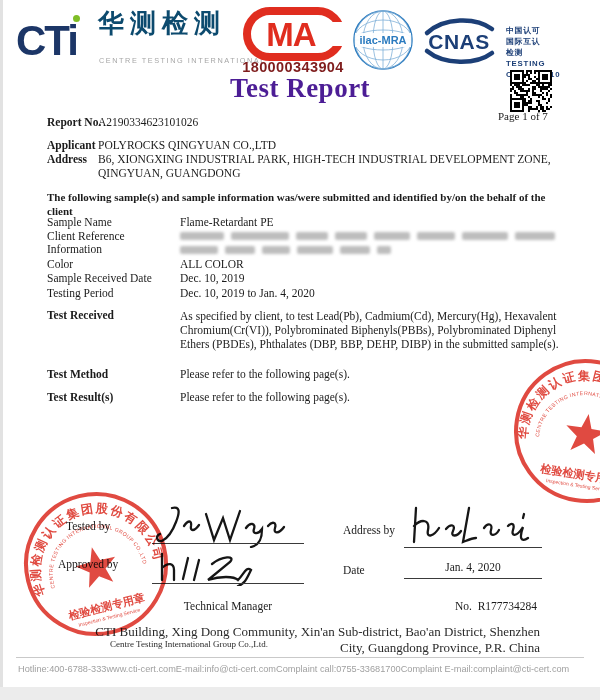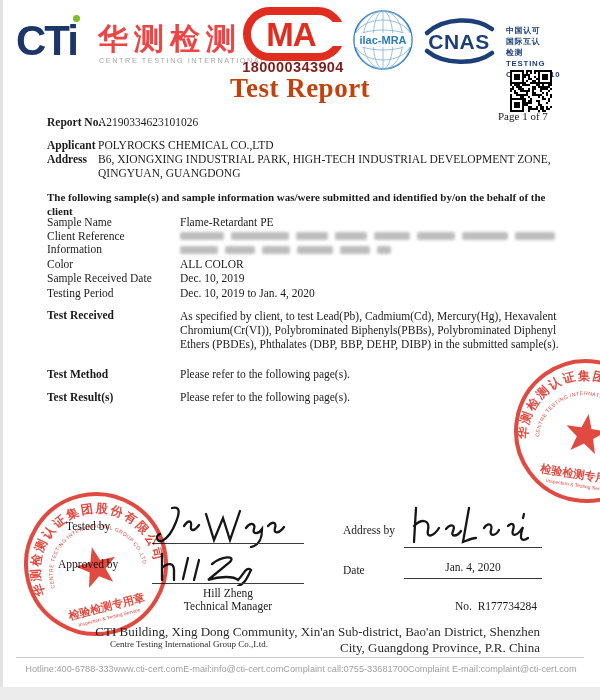--- a/index.html
+++ b/index.html
@@ -9,33 +9,33 @@
   .abs{position:absolute}
   .b{font-weight:bold}
   .edge-left{left:0;top:0;width:3px;height:700px;background:#e2e2e2}
   .bottom-strip{left:0;top:687px;width:600px;height:13px;background:#ececec}
 
   
   .cti-wordmark{left:16px;top:20px;font-family:"Liberation Sans",sans-serif;
         font-weight:bold;font-size:42px;letter-spacing:-2px;color:#1c3667;line-height:1}
   .cti-green-dot{left:71px;top:13px;width:11px;height:11px;border-radius:50%;
         background:#7fbe26;border:2px solid #fff}
-  .cti-cn{left:98px;top:22px;font-size:30px;color:#ef4444;letter-spacing:6px;font-weight:bold;line-height:1.1}
+  .cti-cn{left:98px;top:10px;font-size:26px;color:#0c4a6e;letter-spacing:6px;font-weight:bold;line-height:1.1}
   .cti-caption{left:99px;top:56px;font-family:"Liberation Sans",sans-serif;font-size:7.3px;
         letter-spacing:1.55px;color:#a6a6a6}
   .cma-box{left:242px;top:7px}
   .cma-number{left:240px;top:59px;width:106px;text-align:center;color:#7f1d1d;
         font-family:"Liberation Sans",sans-serif;font-weight:bold;font-size:14.5px;letter-spacing:.4px}
   .ilac-box{left:352px;top:9px}
   .cnas-box{left:422px;top:14px}
   .accr{left:506px;top:25px;font-family:"Liberation Sans",sans-serif;font-weight:bold;
         font-size:7.8px;line-height:11px;color:#1c3f77;letter-spacing:.8px}
   .qr{left:510px;top:70px;width:42px;height:42px}
   .page-num{left:498px;top:110px;font-size:11px}
-  .title{left:0;top:73px;width:600px;text-align:center;font-size:27px;font-weight:bold;letter-spacing:.5px;color:#c2410c}
+  .title{left:0;top:73px;width:600px;text-align:center;font-size:27px;font-weight:bold;letter-spacing:.5px;color:#4c1d95}
 
   
   .lbl{position:absolute;left:47px;white-space:nowrap}
   .val{position:absolute;white-space:nowrap}
   .row-reportno{top:116px}
   .row-applicant{top:139px}
   .row-address1{top:153px}
   .row-address2{top:167px}
   .intro{left:47px;top:190px;width:522px;font-weight:bold;font-size:11px;line-height:14px}
   .f-sample{top:216px}
@@ -56,21 +56,21 @@
   
   .sig-label{position:absolute;font-size:11.5px}
   .sig-line{position:absolute;height:0;border-top:1.4px solid #3a3a3a}
   .sig-svg{position:absolute}
   .sig-center{position:absolute;text-align:center}
 
   
   .foot-company{left:110px;top:639px;font-size:9px;color:#2a2a2a}
   .foot-addr{left:70px;top:624px;width:470px;text-align:right;font-size:13px;color:#2a2a2a}
   .foot-rule{left:16px;top:657px;width:568px;border-top:1px solid #c9c9c9}
-  .foot-bar{left:18px;top:664px;width:566px;display:flex;justify-content:center;
+  .foot-bar{left:18px;top:664px;width:566px;display:flex;justify-content:flex-start;
         font-family:"Liberation Sans",sans-serif;font-size:9.2px;color:#a0a0a0}
 
   
   .stamp{position:absolute;mix-blend-mode:multiply;opacity:.88}
   .stamp-left{left:20px;top:488px;transform:rotate(-14deg)}
   .stamp-right{left:510px;top:355px;transform:rotate(9deg)}
 </style>
 </head>
 <body>
 
@@ -281,21 +281,21 @@
         <rect x="34" y="40" width="2" height="2" fill="#000"></rect>
       </svg></div>
   <div class="abs page-num">Page 1 of 7</div>
 
   <div class="abs title">Test Report</div>
 
   <div class="lbl b row-reportno">Report No.</div>
   <div class="val vcol2 row-reportno">A2190334623101026</div>
 
   <div class="lbl b row-applicant">Applicant</div>
-  <div class="val vcol2 row-applicant">POLYROCKS CHEMICAL CO.,LTD</div>
+  <div class="val vcol2 row-applicant">POLYROCKS QINGYUAN CO.,LTD</div>
 
   <div class="lbl b row-address1">Address</div>
   <div class="val vcol2 row-address1">B6, XIONGXING INDUSTRIAL PARK, HIGH-TECH INDUSTRIAL DEVELOPMENT ZONE,</div>
   <div class="val vcol2 row-address2">QINGYUAN, GUANGDONG</div>
 
   <div class="abs intro">The following sample(s) and sample information was/were submitted and identified by/on the behalf of the client</div>
 
   <div class="lbl f-sample">Sample Name</div>
   <div class="val vcol f-sample">Flame-Retardant PE</div>
 
@@ -352,21 +352,20 @@
 
   <div class="sig-label" style="left:58px;top:558px">Approved by</div>
   <svg class="sig-svg" style="left:150px;top:546px" width="150" height="40" viewBox="0 0 150 40">
     <g fill="none" stroke="#161616" stroke-width="2.3" stroke-linecap="round">
       <path d="M12 8 L12 34 M12 22 C18 16 24 17 24 24 L24 34"></path>
       <path d="M33 33 L38 12 M44 34 L49 14"></path>
       <path d="M62 18 C72 10 86 9 80 16 L58 34 C70 30 84 30 88 34 C94 28 96 20 101 24 C97 32 95 38 88 40"></path>
     </g>
   </svg>
   <div class="sig-line" style="left:152px;top:583px;width:152px"></div>
-  <div class="sig-center" style="left:152px;top:587px;width:152px">Hill Zheng</div>
   <div class="sig-center" style="left:152px;top:600px;width:152px">Technical Manager</div>
 
   <div class="sig-label" style="left:343px;top:524px">Address by</div>
   <svg class="sig-svg" style="left:402px;top:500px" width="145" height="50" viewBox="0 0 145 50">
     <g fill="none" stroke="#161616" stroke-width="2.3" stroke-linecap="round">
       <path d="M14 8 L12 42 M12 26 C20 18 28 20 26 30 C24 39 32 36 37 28"></path>
       <path d="M44 29 C49 23 54 25 51 31 C48 37 55 37 59 31"></path>
       <path d="M67 8 L61 42 C66 40 70 38 74 38"></path>
       <path d="M82 28 C86 22 91 24 89 30 C87 36 93 37 97 30"></path>
       <path d="M106 26 C110 22 113 24 111 30 C109 36 114 38 121 27 C117 38 119 43 126 38"></path>

